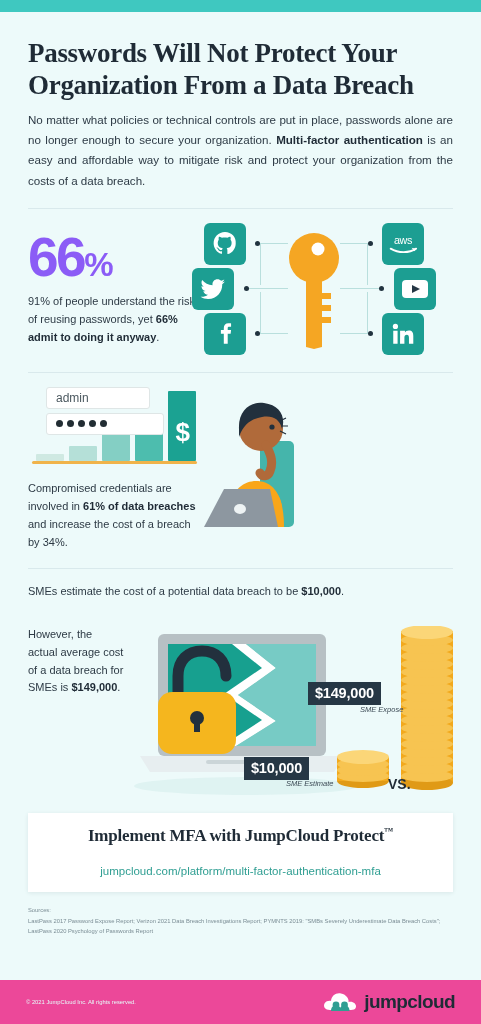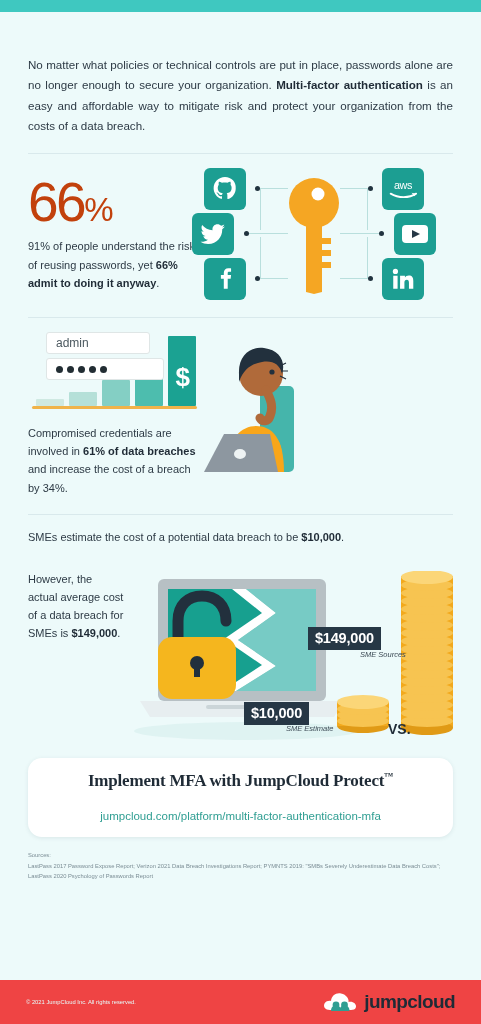--- a/index.html
+++ b/index.html
@@ -21,39 +21,39 @@
   .hero { padding: 26px 28px 0 28px; flex: none; }
   .hero h1 {
     font-family: "Liberation Serif", serif;
     font-weight: bold;
     font-size: 27px;
     line-height: 1.18;
     color: #1f2b36;
     letter-spacing: -0.3px;
   }
   .hero p {
-    margin-top: 17px;
+    margin-top: 8px;
     font-size: 11.6px;
     line-height: 1.75;
     color: #2d3a45;
     text-align: justify;
   }
   .hero p b { font-weight: bold; color: #1f2b36; }
 
   .divider {
     height: 1px; background: #d9e9ec;
     margin: 17px 28px 0 28px; flex: none;
   }
 
   
   .sec { display: flex; padding: 14px 28px 0 28px; flex: none; }
   .sec-66 { align-items: flex-start; }
   .col-left-66 { width: 176px; padding-top: 8px; }
   .bignum {
-    font-size: 55px; font-weight: normal; color: #c2410c;
+    font-size: 55px; font-weight: bold; color: #8b5cf6;
     line-height: 0.95; letter-spacing: -2.5px;
   }
   .bignum .pct { font-size: 33px; letter-spacing: -1px; }
   .bodytxt {
     margin-top: 9px; font-size: 11px; line-height: 1.65; color: #2d3a45;
   }
   .bodytxt b { font-weight: bold; color: #1f2b36; }
 
   
   .keywrap { position: relative; width: 220px; height: 132px; }
@@ -118,53 +118,57 @@
   }
   .pricecap {
     position: absolute; font-size: 7.5px; font-style: italic;
     color: #3c4a55; white-space: nowrap;
   }
   .vs { position: absolute; font-size: 14px; font-weight: bold; color: #1f2b36; }
 
   
   .ctawrap { padding: 12px 28px 0 28px; flex: none; }
   .cta {
-    background: #ffffff; border-radius: 14px; padding: 13px 10px 15px 10px;
+    background: #ffffff; border-radius: 0; padding: 13px 10px 15px 10px;
     text-align: center; box-shadow: 0 1px 4px rgba(40,70,80,.10);
   }
   .cta h2 {
     font-family: "Liberation Serif", serif; font-weight: bold;
     font-size: 17px; color: #1f2b36; letter-spacing: -0.2px;
   }
   .cta h2 sup { font-size: 9px; vertical-align: super; }
   .cta .url { margin-top: 19px; font-size: 11.5px; color: #2f9e92; }
 
   
   .sources { padding: 14px 28px 0 28px; flex: none; }
   .sources .lbl { font-size: 5.8px; color: #7b8d95; line-height: 1.7; }
   .sources .body { font-size: 5.8px; color: #7b8d95; line-height: 1.75; }
   .footer {
-    margin-top: auto; height: 44px; background: #ef4444; flex: none;
+    margin-top: auto; height: 44px; background: #ec4899; flex: none;
     display: flex; align-items: center; justify-content: space-between;
     padding: 0 26px;
   }
   .copyright { font-size: 5.8px; color: #e6fbfa; }
   .brand { display: flex; align-items: center; gap: 6px; }
   .brand .wordmark {
     font-size: 19px; font-weight: bold; color: #1f2b36; letter-spacing: -0.6px;
   }
 </style>
 </head>
 <body>
 
 <div class="page">
 
   <div class="topbar"></div>
 
   <div class="hero">
+    <h1>
+      <span>Passwords Will Not Protect Your</span><br>
+      <span>Organization From a Data Breach</span>
+    </h1>
     <p><span>No matter what policies or technical controls are put in place, passwords alone are no longer enough to secure your organization. </span><b>Multi-factor authentication</b><span> is an easy and affordable way to mitigate risk and protect your organization from the costs of a data breach.</span></p>
   </div>
 
   <div class="divider"></div>
 
   <div class="sec sec-66">
     <div class="col-left-66">
       <div class="bignum"><span>66</span><span class="pct">%</span></div>
       <div class="bodytxt"><span>91% of people understand the risk of reusing passwords, yet </span><b>66% admit to doing it anyway</b><span>.</span></div>
     </div>
@@ -332,21 +336,21 @@
             <ellipse cx="301" cy="46" rx="26" ry="6" fill="#f7c451"></ellipse>
             <ellipse cx="301" cy="38" rx="26" ry="6" fill="#f7c451"></ellipse>
             <ellipse cx="301" cy="30" rx="26" ry="6" fill="#f7c451"></ellipse>
             <ellipse cx="301" cy="22" rx="26" ry="6" fill="#f7c451"></ellipse>
             <ellipse cx="301" cy="14" rx="26" ry="6" fill="#f7c451"></ellipse>
             <ellipse cx="301" cy="6" rx="26" ry="7" fill="#fbd678"></ellipse>
           </g>
         </svg>
 
         <div class="pricetag" style="left:182px;top:56px;">$149,000</div>
-        <div class="pricecap" style="left:234px;top:79px;">SME Sources</div>
+        <div class="pricecap" style="left:234px;top:79px;">SME Expose</div>
         <div class="pricetag" style="left:118px;top:131px;">$10,000</div>
         <div class="pricecap" style="left:160px;top:153px;">SME Estimate</div>
         <div class="vs" style="left:262px;top:150px;">VS.</div>
       </div>
     </div>
   </div>
 
   <div class="ctawrap">
     <div class="cta">
       <h2><span>Implement MFA with JumpCloud Protect</span><sup>™</sup></h2>

